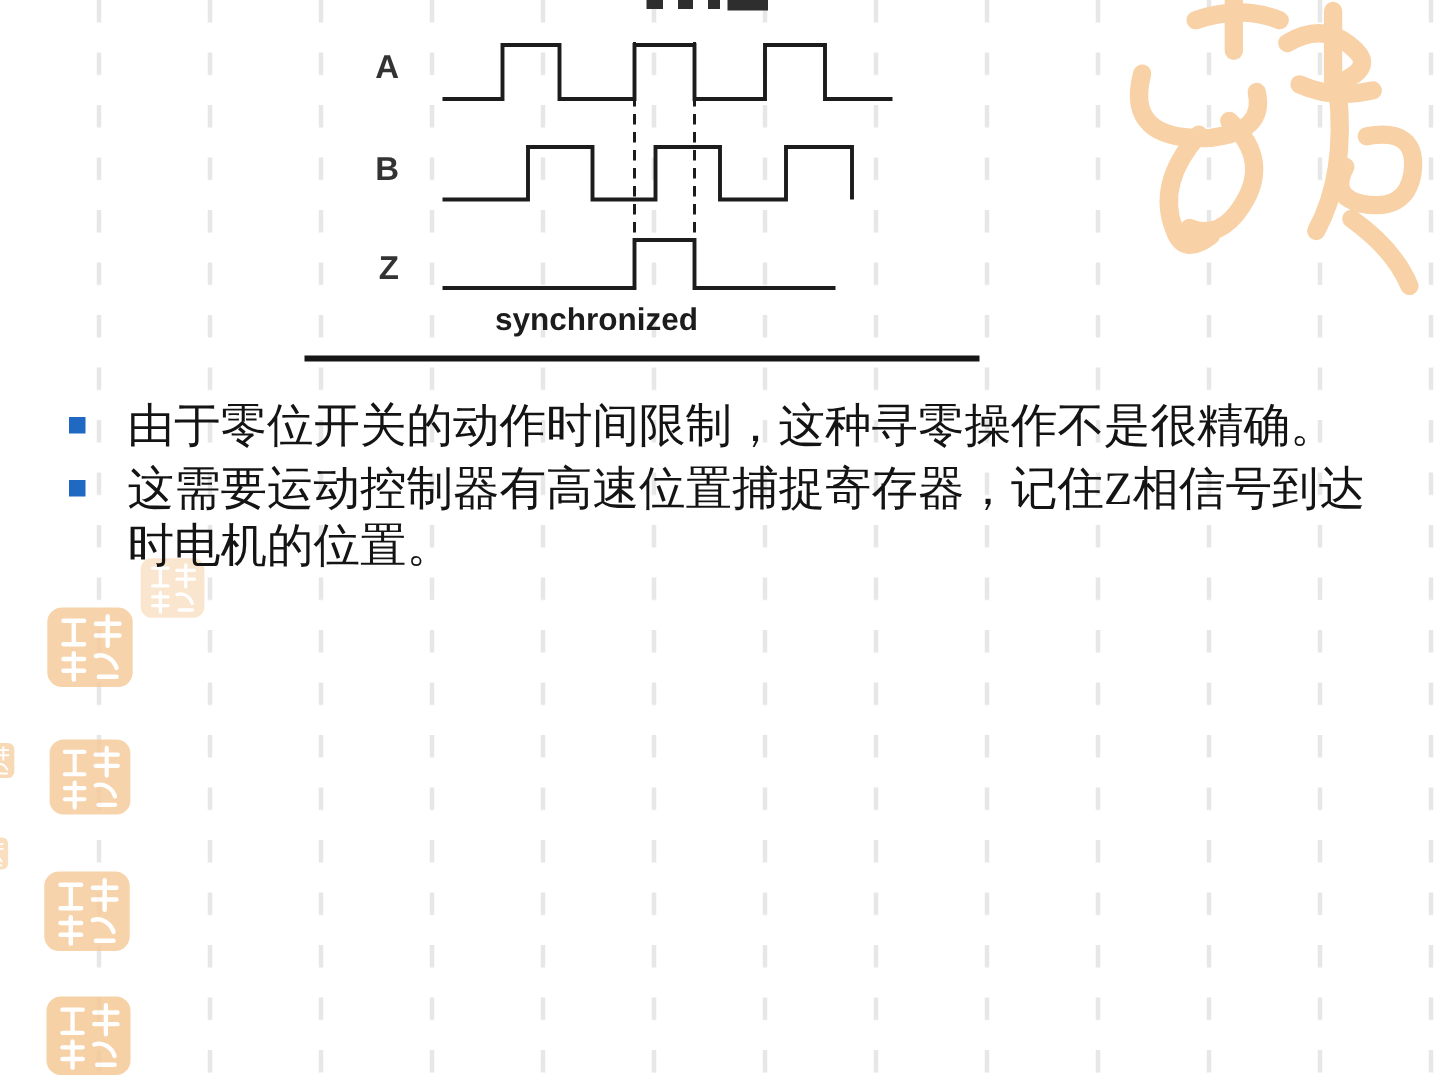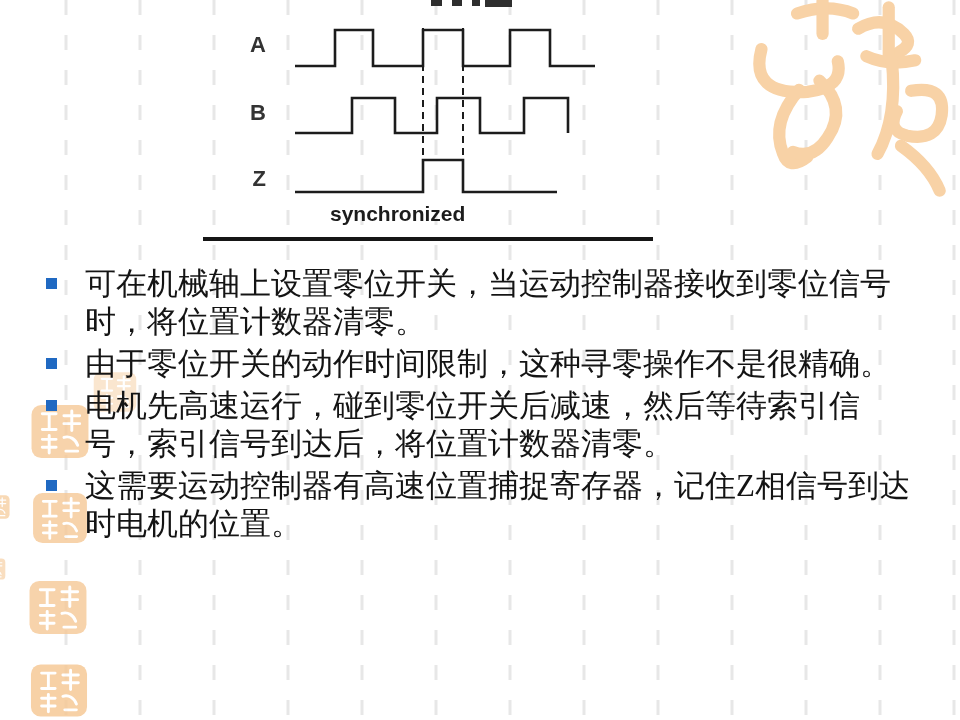--- a/index.html
+++ b/index.html
@@ -112,35 +112,27 @@
         <text x="66" y="120" text-anchor="end" font-family="&quot;Liberation Sans&quot;,&quot;DejaVu Sans&quot;,sans-serif" font-size="22" font-weight="600" fill="#333333">B</text>
         <polyline points="95,133 152,133 152,98 195,98 195,133 237,133 237,98 280,98 280,133 324,133 324,98 368,98 368,133" fill="none" stroke="#1c1c1c" stroke-width="2.6" stroke-linejoin="miter"></polyline>
         <text x="66" y="186" text-anchor="end" font-family="&quot;Liberation Sans&quot;,&quot;DejaVu Sans&quot;,sans-serif" font-size="22" font-weight="600" fill="#333333">Z</text>
         <polyline points="95,192 223,192 223,160 263,160 263,192 357,192" fill="none" stroke="#1c1c1c" stroke-width="2.6" stroke-linejoin="miter"></polyline>
       </svg>
   </div>
   <div id="diagram-caption">synchronized</div>
   <div id="separator"></div>
 
   <div id="bullets">
-    <div class="bullet-item">
-      <span class="bullet-marker"></span>
-      <span class="bullet-text">可在机械轴上设置零位开关，当运动控制器接收到零位信号时，将位置计数器清零。</span>
-    </div>
 
     <div class="bullet-item">
       <span class="bullet-marker"></span>
       <span class="bullet-text">由于零位开关的动作时间限制，这种寻零操作不是很精确。</span>
     </div>
 
 
-    <div class="bullet-item">
-      <span class="bullet-marker"></span>
-      <span class="bullet-text">电机先高速运行，碰到零位开关后减速，然后等待索引信号，索引信号到达后，将位置计数器清零。</span>
-    </div>
 
 
     <div class="bullet-item">
       <span class="bullet-marker"></span>
       <span class="bullet-text">这需要运动控制器有高速位置捕捉寄存器，记住Z相信号到达时电机的位置。</span>
     </div>
   </div>
 
 </div>
 

